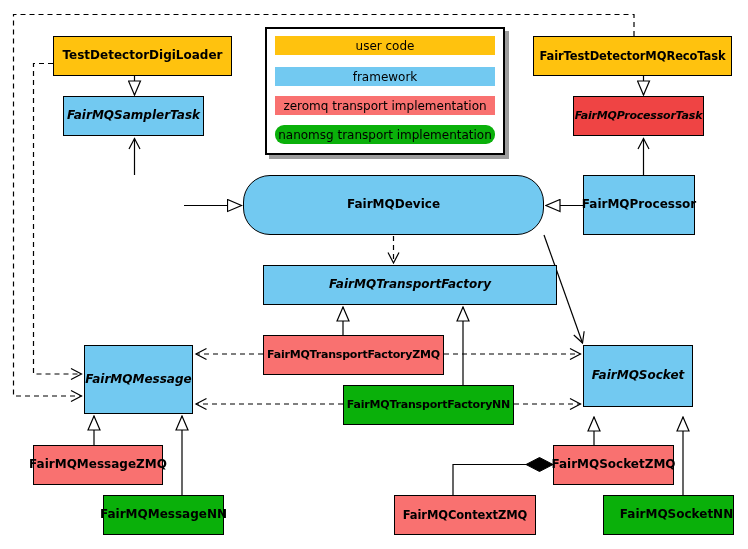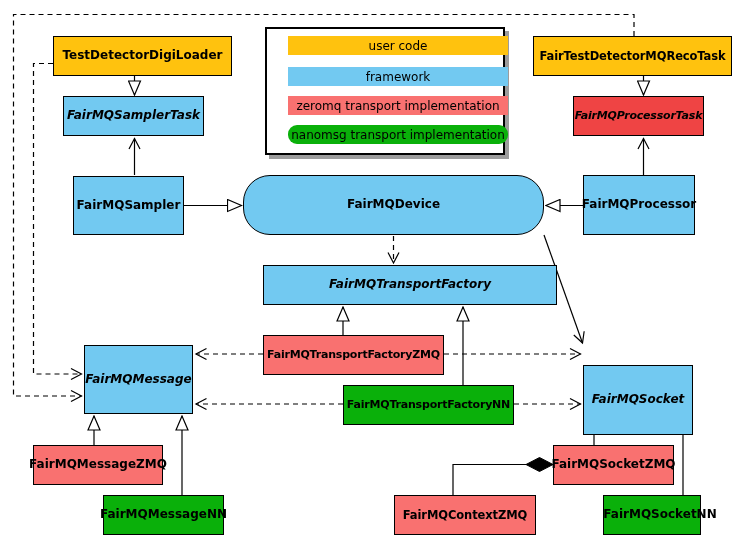--- a/index.html
+++ b/index.html
@@ -16,21 +16,21 @@
   }
   .abstract{font-style:italic;}
   .small{font-size:11px;letter-spacing:-0.2px;}
   .med{font-size:11.5px;letter-spacing:-0.1px;}
   .legend{
     position:absolute;left:265px;top:27px;width:240px;height:128px;z-index:2;
     background:#fff;border:2px solid #000;box-sizing:border-box;
     box-shadow:4px 4px 0 #9c9c9c;
   }
   .legend .bar{
-    position:absolute;left:21px;width:220px;height:19px;
+    position:absolute;left:8px;width:220px;height:19px;
     display:flex;align-items:center;justify-content:center;
     font-size:12px;font-weight:normal;
   }
 </style>
 </head>
 <body>
 
 <div class="canvas">
 
   <svg class="connectors" width="748" height="549" viewBox="0 0 748 549">
@@ -75,29 +75,28 @@
     <div class="bar" style="top: 38px; background-color: rgb(114, 201, 241);">framework</div>
     <div class="bar" style="top: 67px; background-color: rgb(249, 113, 112);">zeromq transport implementation</div>
     <div class="bar" style="top: 96px; background-color: rgb(10, 176, 10); border-radius: 9px;">nanomsg transport implementation</div>
   </div>
 
   <div class="node" style="left: 53px; top: 36px; width: 179px; height: 40px; background-color: rgb(255, 194, 14);">TestDetectorDigiLoader</div>
   <div class="node med" style="left: 533px; top: 36px; width: 199px; height: 40px; background-color: rgb(255, 194, 14);">FairTestDetectorMQRecoTask</div>
 
   <div class="node abstract" style="left: 63px; top: 96px; width: 141px; height: 40px; background-color: rgb(114, 201, 241);">FairMQSamplerTask</div>
   <div class="node abstract small" style="left: 573px; top: 96px; width: 131px; height: 40px; background-color: #ef4444;">FairMQProcessorTask</div>
-  <div class="node" style="left: 73px; top: 176px; width: 111px; height: 59px; background-color: rgb(114, 201, 241);">FairMQSampler</div>
   <div class="node" style="left: 243px; top: 175px; width: 301px; height: 60px; background-color: rgb(114, 201, 241); border-radius: 27px;">FairMQDevice</div>
   <div class="node" style="left: 583px; top: 175px; width: 112px; height: 60px; background-color: rgb(114, 201, 241);">FairMQProcessor</div>
   <div class="node abstract" style="left: 263px; top: 265px; width: 294px; height: 40px; background-color: rgb(114, 201, 241);">FairMQTransportFactory</div>
   <div class="node abstract" style="left: 84px; top: 345px; width: 109px; height: 69px; background-color: rgb(114, 201, 241);">FairMQMessage</div>
-  <div class="node abstract" style="left: 583px; top: 345px; width: 110px; height: 70px; background-color: rgb(114, 201, 241); margin-top: 20px;">FairMQSocket</div>
+  <div class="node abstract" style="left: 583px; top: 345px; width: 110px; height: 62px; background-color: rgb(114, 201, 241);">FairMQSocket</div>
 
   <div class="node small" style="left: 263px; top: 335px; width: 181px; height: 40px; background-color: rgb(249, 113, 112);">FairMQTransportFactoryZMQ</div>
   <div class="node" style="left: 33px; top: 445px; width: 130px; height: 40px; background-color: rgb(249, 113, 112);">FairMQMessageZMQ</div>
   <div class="node" style="left: 553px; top: 445px; width: 121px; height: 40px; background-color: rgb(249, 113, 112);">FairMQSocketZMQ</div>
   <div class="node med" style="left: 394px; top: 495px; width: 142px; height: 40px; background-color: rgb(249, 113, 112);">FairMQContextZMQ</div>
 
   <div class="node small" style="left: 343px; top: 385px; width: 171px; height: 40px; background-color: rgb(10, 176, 10); text-align: right;">FairMQTransportFactoryNN</div>
   <div class="node" style="left: 103px; top: 495px; width: 121px; height: 40px; background-color: rgb(10, 176, 10);">FairMQMessageNN</div>
-  <div class="node" style="left: 603px; top: 495px; width: 98px; height: 40px; background-color: rgb(10, 176, 10); padding-left: 16px;">FairMQSocketNN</div>
+  <div class="node" style="left: 603px; top: 495px; width: 131px; height: 40px; background-color: rgb(10, 176, 10); padding-left: 16px;">FairMQSocketNN</div>
 
 </div>
 
 </body></html>

